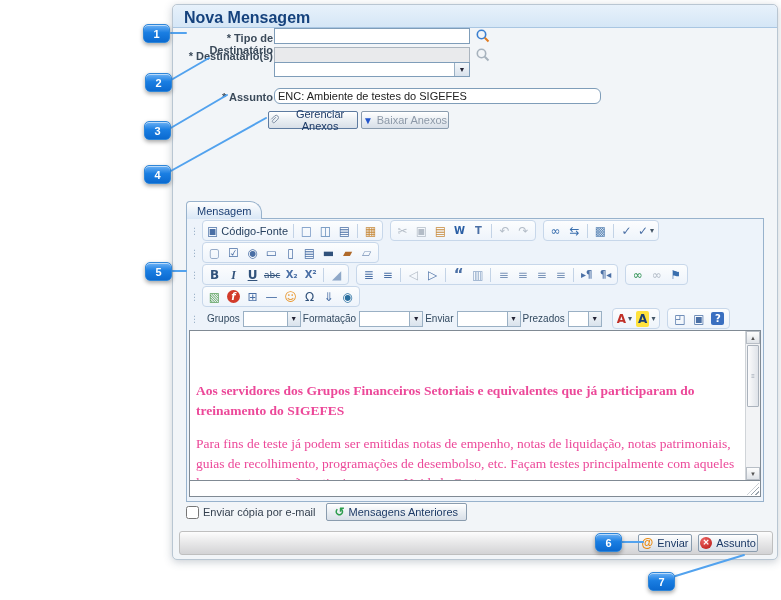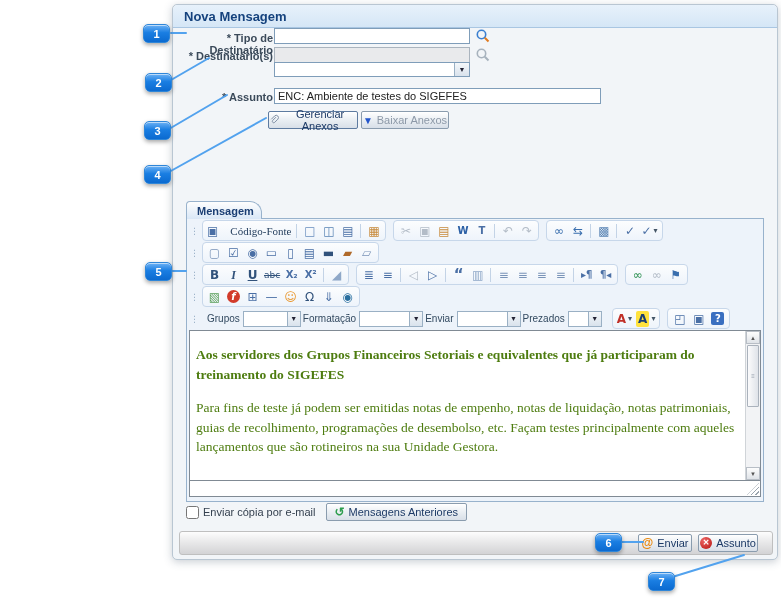--- a/index.html
+++ b/index.html
@@ -4,21 +4,21 @@
 <style>
   * { margin:0; padding:0; box-sizing:border-box; }
   html,body { width:781px; height:600px; background:#ffffff; font-family:"Liberation Sans","DejaVu Sans",sans-serif; position:relative; overflow:hidden; }
 
   .panel { position:absolute; left:172px; top:4px; width:606px; height:556px;
     background:#f2f5f8; border:1px solid #b9c6d2; border-radius:5px;
     box-shadow:0 2px 8px rgba(60,80,100,.28); }
   .panel-header { position:absolute; left:0; top:0; width:100%; height:23px;
     background:linear-gradient(#e7f1fb,#d5e6f6); border-bottom:1px solid #a9c6e2;
     border-radius:5px 5px 0 0; }
-  .panel-title { position:absolute; left:11px; top:4px; font-size:13px; font-weight:bold; color:#15427d; }
+  .panel-title { position:absolute; left:11px; top:4px; font-size:16px; font-weight:bold; color:#15427d; }
 
   .flabel { position:absolute; font-size:11px; color:#3b4a5a; text-align:right; width:100px; left:0;font-weight:bold; }
   .finput { position:absolute; height:16px; border:1px solid #7f9db9; background:#fff; font-size:11px; padding:1px 3px; color:#222; }
   .finput.dis { background:#e9eaec; border-color:#aab4be; }
 
   .combo { position:absolute; left:101px; top:57px; width:196px; height:15px; border:1px solid #7f9db9; background:#fff; }
   .combo-arrow { position:absolute; right:0; top:0; width:15px; height:13px; background:linear-gradient(#f4f7fa,#d9e2ec);
     border-left:1px solid #9ab0c4; font-size:7px; color:#223; text-align:center; line-height:13px; cursor:pointer; }
 
   .mini-ico { position:absolute; width:16px; height:16px; }
@@ -29,60 +29,60 @@
   .btn { display:inline-flex; align-items:center; justify-content:center; gap:4px;
     border:1px solid #8a9cae; border-radius:2px; background:linear-gradient(#ffffff,#e8edf2 55%,#d8dfe8);
     font-size:11px; color:#1d3a66; cursor:pointer; box-shadow:inset 0 1px 0 #fff; }
   .btn.strong { border-color:#5e7ba0; }
   .btn.dis { color:#8d99a8; cursor:default; }
 
   .status-text { position:absolute; font-size:11px; color:#333; }
 
   .tab { position:absolute; left:13px; top:196px; width:76px; height:18px;
     background:linear-gradient(#fefefe,#d9e7f6); border:1px solid #98b2cc; border-bottom:none;
-    border-radius:4px 12px 0 0; font-size:11px; font-weight:bold; color:#1a3e73;
+    border-radius:4px 12px 0 0; font-size:11px; font-weight:normal; color:#1a3e73;
     text-align:left; padding:3px 0 0 10px; z-index:2; }
 
   .editor { position:absolute; left:13px; top:213px; width:578px; height:284px;
     background:#edf3fa; border:1px solid #98b2cc; z-index:1; }
 
   .tb-row { display:flex; align-items:center; padding:1px 2px; height:23px; }
   .tb-row.short { height:21px; }
   .tb-handle { color:#9ab0c8; font-size:9px; margin:0 3px 0 1px; }
   .tb-group { display:inline-flex; align-items:center; border:1px solid #c7d7ea; border-radius:4px;
     background:linear-gradient(#fcfdfe,#eef4fb); padding:0 2px; height:21px; margin-right:7px; }
   .tb-group.plain { border-color:transparent; background:none; }
   .tb-sep { width:1px; height:14px; background:#c3d3e6; margin:0 3px; }
   .tb-btn { display:inline-flex; align-items:center; justify-content:center; min-width:19px; height:18px;
     background:none; border:1px solid transparent; border-radius:2px; cursor:pointer; padding:0 1px; }
   .tb-ico { font-size:12px; line-height:16px; color:#4a6fa5; font-family:"DejaVu Sans",sans-serif; }
   .tb-btn.dis { cursor:default; }
   .tb-btn.dis .tb-ico { color:#b3bcc7 !important; }
-  .tb-text { font-size:11px; color:#26405f; margin-left:12px;font-family:Liberation Serif, serif; }
+  .tb-text { font-size:11px; color:#26405f; margin-left:3px; }
   .tb-arr { font-size:8px; color:#456; margin-left:2px; }
   .tb-ico.bld { font-weight:bold; font-size:12px; color:#31527b; }
   .tb-ico.ita { font-style:italic; font-family:"Liberation Serif",serif; font-weight:bold; color:#31527b; }
   .tb-ico.und { text-decoration:underline; font-weight:bold; color:#31527b; }
   .tb-ico.strike { text-decoration:line-through; font-size:9px; color:#31527b; }
   .tb-ico.sm { font-size:10px; font-weight:bold; }
   .tb-ico.quote { font-size:15px; font-weight:bold; }
   .tb-ico.flash { background:#d23b2a; color:#fff; border-radius:50%; width:13px; height:13px; font-size:10px;
     line-height:13px; text-align:center; font-style:italic; font-weight:bold; }
   .tb-ico.help { background:#3a6fc0; color:#fff; border-radius:2px; width:13px; height:13px; font-size:10px;
     line-height:13px; text-align:center; font-weight:bold; }
   .tb-ico.colA { color:#c03028; font-weight:bold; }
   .tb-ico.bgA { background:#ffe23d; color:#1a3e73; font-weight:bold; padding:0 2px; border-radius:2px; }
   .tb-sellabel { font-size:10px; color:#334a60; margin:0 3px 0 2px; }
   .tb-select { display:inline-flex; height:16px; border:1px solid #9ab0c4; background:#fff; position:relative; }
   .tb-selarr { width:13px; height:100%; margin-left:auto; background:linear-gradient(#f4f7fa,#d9e2ec);
     border-left:1px solid #9ab0c4; font-size:7px; color:#223; text-align:center; line-height:14px; cursor:pointer; }
 
   .ed-body-wrap { display:flex; margin:0 2px; height:151px; border:1px solid #808a94; background:#fff; }
   .ed-body { flex:1; overflow:hidden; font-family:"Liberation Serif","DejaVu Serif",serif; font-size:13.5px;
-    color:#4d7c0f; padding:12px 6px; line-height:1.45; }
+    color:#ec4899; padding:12px 6px; line-height:1.45;margin-top:36px; }
   .msg-heading { font-weight:bold; margin:2px 0 14px 0; }
   .msg-p { margin:0 0 14px 0; }
   .sb { width:15px; background:#f2f3f5; border-left:1px solid #d0d4d8; display:flex; flex-direction:column; }
   .sb-btn { height:13px; background:linear-gradient(#fdfdfd,#dfe3e8); border:1px solid #b8bec6; font-size:6px;
     color:#555; text-align:center; line-height:12px; cursor:pointer; }
   .sb-thumb { height:62px; margin:1px 1px; background:linear-gradient(90deg,#fbfbfc,#dfe3e9); border:1px solid #aab2bc;
     border-radius:1px; cursor:grab; display:flex; align-items:center; justify-content:center; font-size:6px; color:#98a2ae; }
   .sb-track { flex:1; }
   .ed-resize { margin:0 2px; height:16px; background:#fff; border:1px solid #808a94; border-top:none; position:relative; }
   .grip { position:absolute; right:1px; bottom:1px; width:12px; height:12px; cursor:nwse-resize;
@@ -136,21 +136,21 @@
         <line x1="9.8" y1="9.8" x2="13.5" y2="13.5" stroke="#a7b2bd" stroke-width="2"></line>
       </svg>
   </span>
   <span class="mini-ico" style="left:325px; top:44px;"><span class="eraser gray"></span></span>
   <div class="combo">
     <span style="font-size:11px;"></span>
     <span class="combo-arrow">▼</span>
   </div>
 
   <div class="flabel" style="top:86px;">* Assunto</div>
-  <input class="finput" style="left: 101px; top: 83px; width: 327px;" value="ENC: Ambiente de testes do SIGEFES">
+  <input class="finput" style="left: 101px; top: 83px; width: 327px; border-radius: 6px;" value="ENC: Ambiente de testes do SIGEFES">
 
   <button class="btn strong" style="position:absolute; left:95px; top:106px; width:90px; height:18px;">
     <svg class="clip-svg" width="12" height="12" viewBox="0 0 16 16">
         <path d="M11 3.5 5.8 8.7a2.2 2.2 0 0 0 3.1 3.1l5-5a3.6 3.6 0 0 0-5.1-5.1L3.6 6.9" fill="none" stroke="#7a8aa0" stroke-width="1.5"></path>
       </svg>
     <span>Gerenciar Anexos</span>
   </button>
   <button class="btn dis" style="position:absolute; left:188px; top:106px; width:88px; height:18px;">
     <span class="dl-tri">▼</span>
     <span>Baixar Anexos</span>

